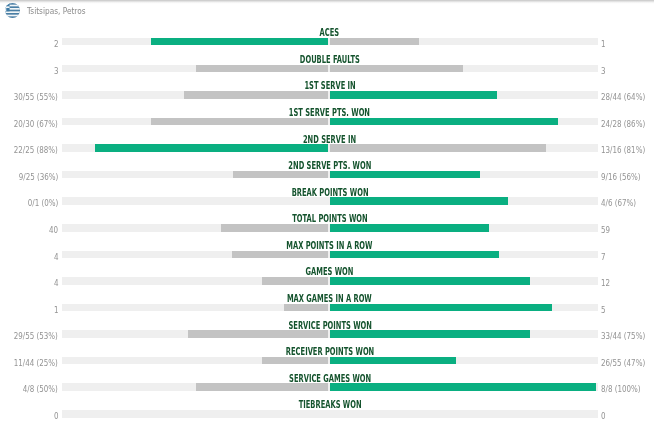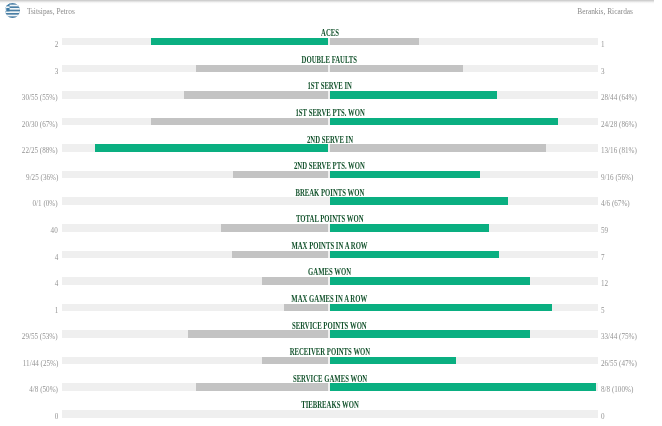--- a/index.html
+++ b/index.html
@@ -1,21 +1,21 @@
 <!DOCTYPE html>
 <html><head>
 <meta charset="utf-8">
 <title>Match Statistics</title>
 <style>
   html,body{margin:0;padding:0;}
   body{
     width:662px;height:426px;overflow:hidden;background:#ffffff;
     font-family:"DejaVu Sans", sans-serif;
   }
-  #page{position:relative;width:654px;height:426px;background:#fff;overflow:hidden;font-family:Liberation Serif, serif;}
+  #page{position:relative;width:654px;height:426px;background:#fff;overflow:hidden;}
   
   #topshadow{position:absolute;left:0;top:0;width:662px;height:4px;
      background:linear-gradient(to bottom,#c6c6c6 0px,#d8d8d8 1px,#eeeeee 2px,#fbfbfb 3px,#ffffff 4px);}
   
   #header{position:absolute;left:0;top:0;width:662px;height:22px;}
   .player{position:absolute;top:3px;display:flex;align-items:center;}
   .flag{width:15px;height:15px;border-radius:50%;position:relative;flex:0 0 auto;overflow:hidden;}
   .pname{font-size:9px;color:#8a8a8a;display:inline-block;transform:scaleX(0.82);white-space:nowrap;}
   #p1{left:5px;}
   #p1 .pname{transform-origin:left center;margin-left:7px;}
@@ -51,24 +51,20 @@
           <rect x="0" y="6" width="27" height="2" fill="#f2f6f8"></rect>
           <rect x="0" y="10" width="27" height="2" fill="#f2f6f8"></rect>
           <rect x="0" y="14" width="27" height="2" fill="#f2f6f8"></rect>
           <rect x="0" y="0" width="10" height="10" fill="#3f7ba6"></rect>
           <rect x="4" y="0" width="2" height="10" fill="#f2f6f8"></rect>
           <rect x="0" y="4" width="10" height="2" fill="#f2f6f8"></rect>
         </svg>
       </span>
       <span class="pname">Tsitsipas, Petros</span>
     </div>
-    <div class="player" id="p2">
-      <span class="pname">Berankis, Ricardas</span>
-      <span class="flag" id="flag2"></span>
-    </div>
   </div>
   <div id="rows">
       <div class="row" style="top: 41.75px;">
         <div class="rowlabel"><span>ACES</span></div>
         <div class="track">
           <div class="barL win" style="width:176.76px"></div>
           <div class="barR lose" style="width:88.58px"></div>
           <div class="valL"><span>2</span></div>
           <div class="valR"><span>1</span></div>
         </div>

